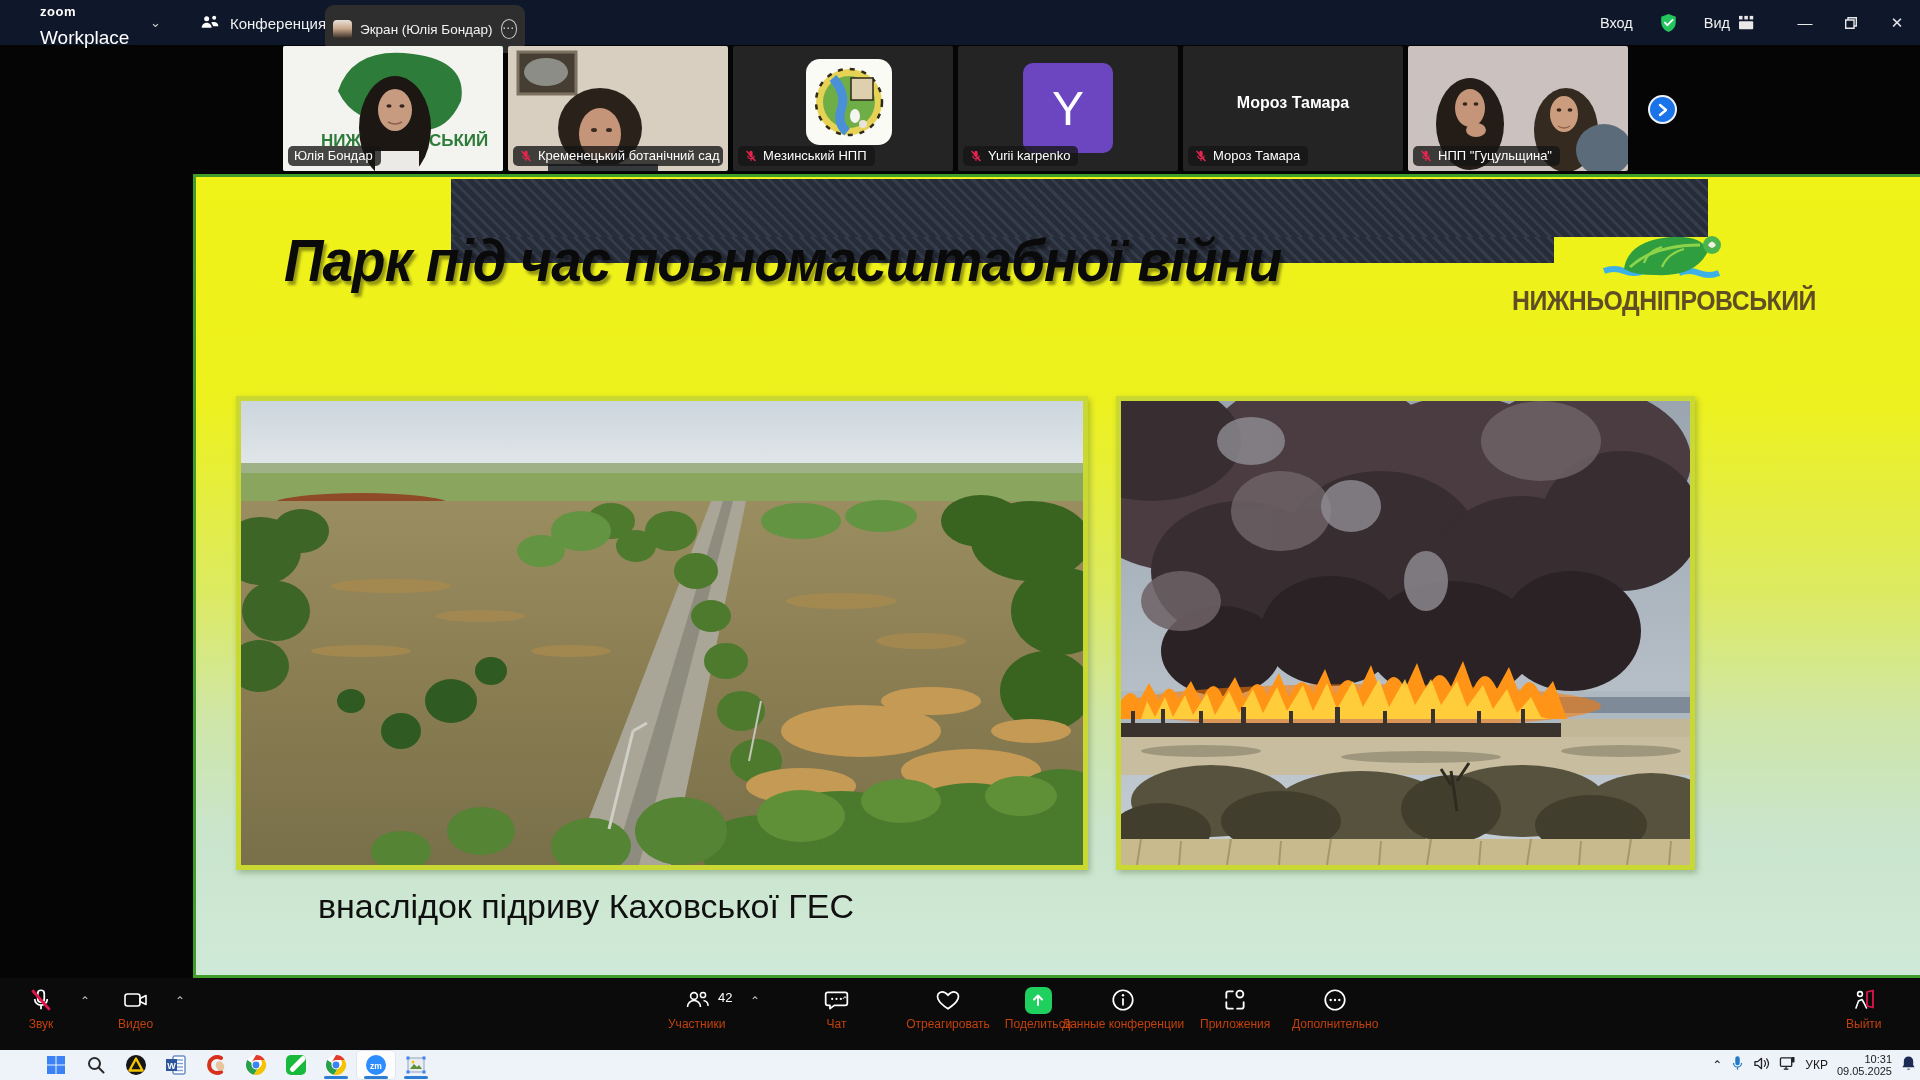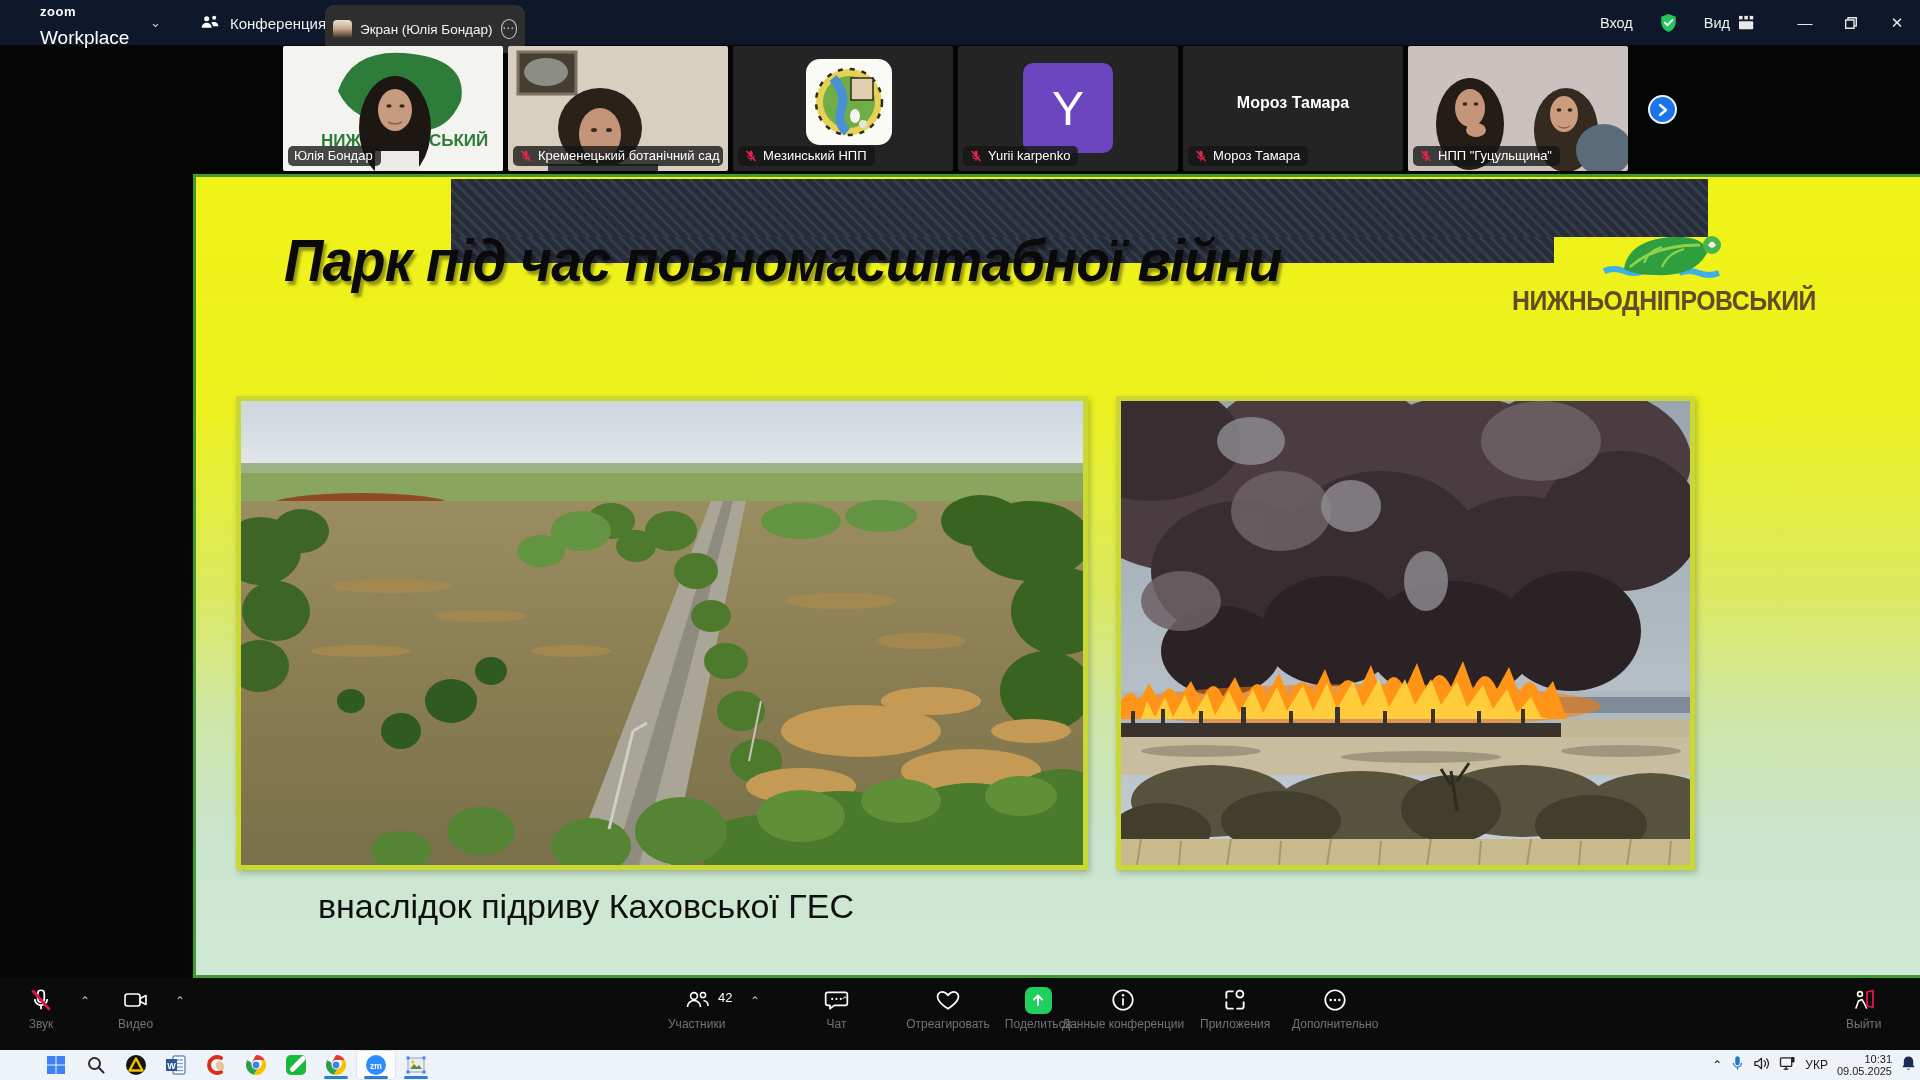--- a/index.html
+++ b/index.html
@@ -62,21 +62,21 @@
   .photo-left { left:40px; width:852px; }
   .photo-right { left:920px; width:579px; }
   .caption { position:absolute; color:#101010; font-size:34px; text-align:center; line-height:42px; }
   .cap-left { left:40px; top:708px; width:700px; }
   .cap-right { left:915px; top:710px; width:490px; }
 
   
   .ztoolbar { position:absolute; left:0; top:978px; width:1920px; height:72px; background:#0b0b0b; }
   .zitem { position:absolute; top:8px; display:flex; flex-direction:column; align-items:center; color:#e6e6e6; }
   .zitem .ic { height:28px; display:flex; align-items:center; justify-content:center; }
-  .zitem .tx { font-size:12px; margin-top:3px; white-space:nowrap; color:#737373; }
+  .zitem .tx { font-size:12px; margin-top:3px; white-space:nowrap; color:#c2410c; }
   .upchev { position:absolute; top:16px; color:#bdbdbd; font-size:12px; }
   .badge42 { position:absolute; top:12px; color:#fff; font-size:13px; }
   .sharebtn { width:27px; height:27px; border-radius:7px; background:#1fd05f; display:flex; align-items:center; justify-content:center; }
 
   
   .taskbar { position:absolute; left:0; top:1050px; width:1920px; height:30px; background:#eef2f9; }
   .tb-icons { position:absolute; left:36px; top:0; height:30px; display:flex; }
   .tslot { width:40px; height:30px; display:flex; align-items:center; justify-content:center; position:relative; }
   .tslot.active { background:#fdfdfe; border-radius:5px; box-shadow:inset 0 0 0 1px #dfe5ee; }
   .runline { position:absolute; left:8px; bottom:1px; width:24px; height:3px; border-radius:2px; background:#2d7dd2; }

